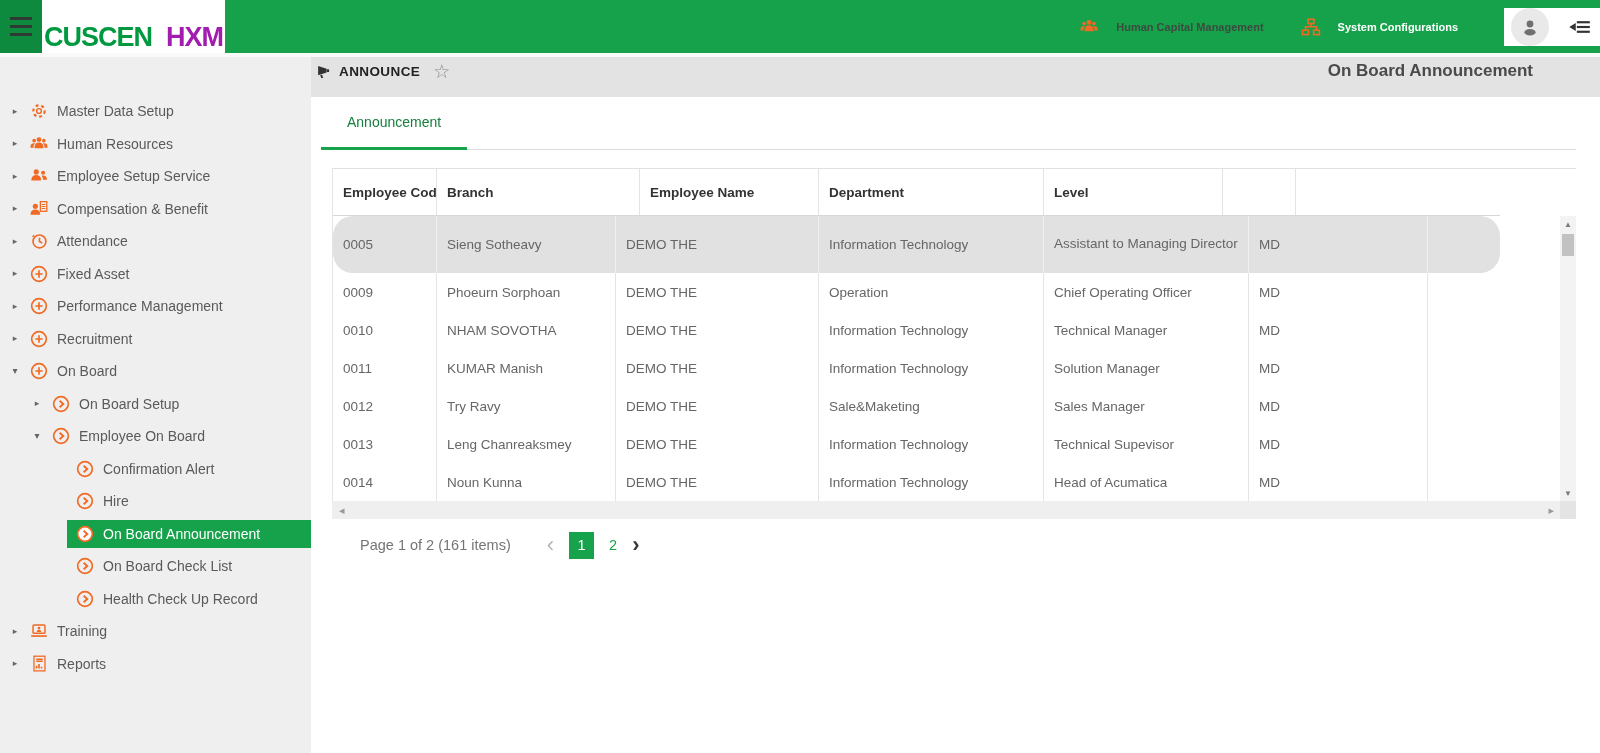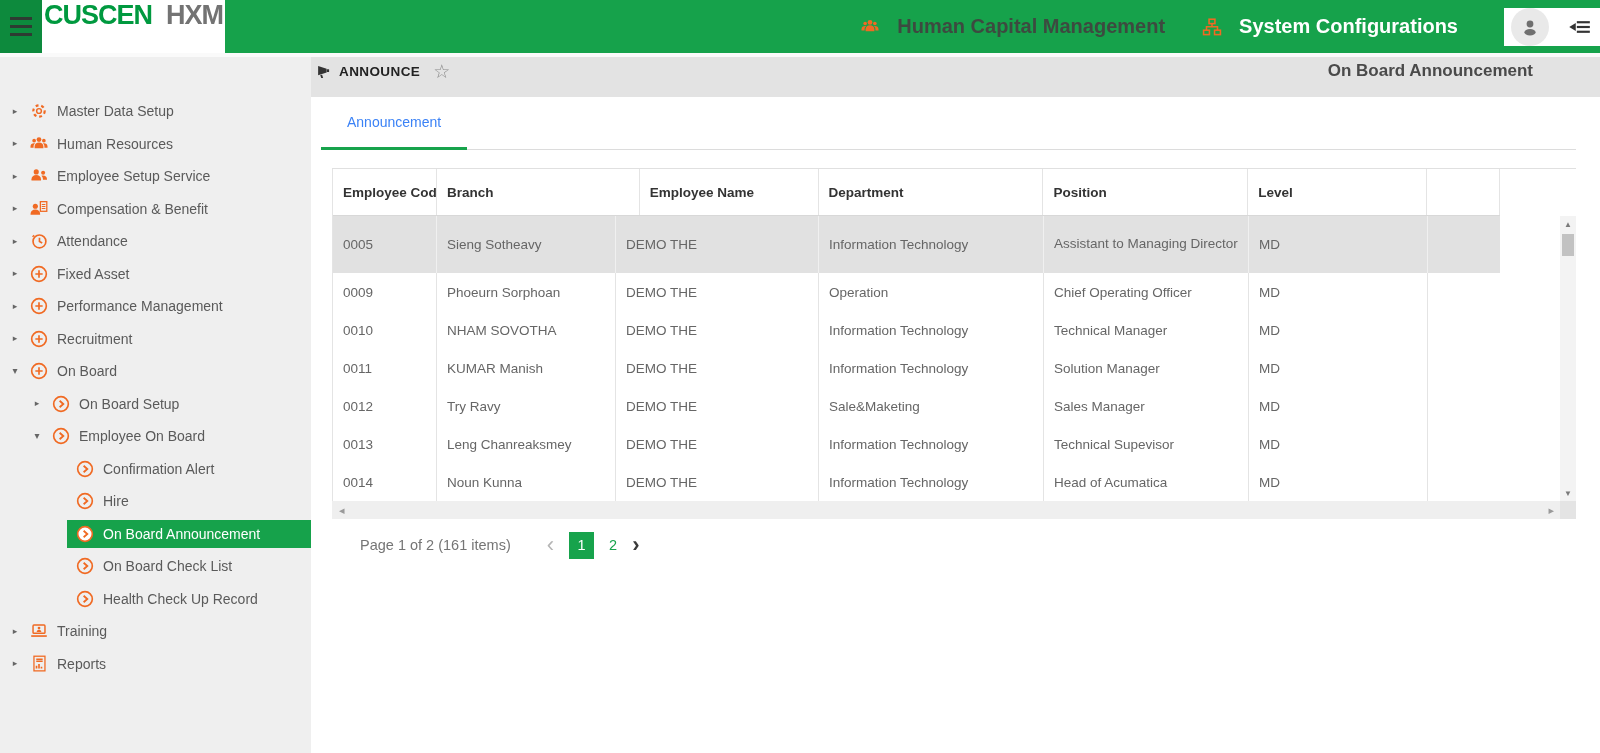--- a/index.html
+++ b/index.html
@@ -4,26 +4,26 @@
 <style>
   * { margin:0; padding:0; box-sizing:border-box; }
   html,body { width:1600px; height:753px; overflow:hidden; background:#fff;
     font-family:"Liberation Sans","DejaVu Sans",sans-serif; }
 
   
   .topbar { height:53px; background:#16a24b; display:flex; align-items:stretch; }
   .hamburger { width:42px; background:#0d8a3d; display:flex; flex-direction:column;
     justify-content:center; align-items:center; gap:5px; cursor:pointer; }
   .hamburger i { display:block; width:22px; height:3px; background:#2e3b32; }
-  .logobox { width:183px; background:#fff; display:flex; align-items:flex-start; justify-content:center;
+  .logobox { width:183px; background:#fff; display:flex; align-items:flex-end; justify-content:center;
     font-weight:bold; font-size:27px; letter-spacing:-1px; }
   .logobox .lg1 { color:#00993f; }
-  .logobox .lg2 { color:#737373; margin-left:14px; }
+  .logobox .lg2 { color:#a21caf; margin-left:14px; }
   .topnav { margin-left:auto; display:flex; align-items:center; }
-  .topnav-item { display:flex; align-items:center; gap:9px; font-size:20px; font-weight:bold; cursor:pointer; }
+  .topnav-item { display:flex; align-items:center; gap:9px; font-size:11px; font-weight:bold; cursor:pointer; }
   .topnav-item.hcm { color:#3d4a40; margin-right:36px; }
   .topnav-item.sysc { color:#ffffff; margin-right:46px; }
   .topwhite { width:96px; background:#fff; display:flex; align-items:center; }
   .avatar { width:38px; height:38px; border-radius:50%; background:#e9e9e9; margin-left:7px;
     display:flex; align-items:center; justify-content:center; cursor:pointer; }
   .collapse-btn { margin-left:17px; cursor:pointer; display:flex; }
 
   .topgap { height:4px; background:#fafafa; }
 
   
@@ -48,34 +48,34 @@
   
   .main { flex:1; display:flex; flex-direction:column; background:#fff; }
   .titlebar { height:40px; background:#e3e3e3; display:flex; align-items:center; padding:0 67px 12px 5px; }
   .crumb { display:flex; align-items:center; gap:6px; }
   .crumb-label { font-weight:bold; font-size:13.5px; color:#222; letter-spacing:.4px; }
   .fav-star { font-size:19px; color:#8a8a8a; margin-left:13px; cursor:pointer; line-height:1; }
   .page-title { margin-left:auto; font-weight:bold; font-size:17px; color:#4a4a4a; }
 
   .tabstrip { height:53px; display:flex; align-items:stretch; margin:0 24px 0 10px;
     border-bottom:1px solid #dcdcdc; }
-  .tab { display:flex; align-items:center; padding:0 26px; font-size:14px; color:#3b82f6;
+  .tab { display:flex; align-items:center; padding:0 26px; font-size:14px; color:#15803d;
     border-bottom:3px solid #17a34c; margin-bottom:-1px; cursor:pointer; }
 
   
   .gridwrap { position:relative; width:1244px; margin:18px 0 0 21px; border-top:1px solid #e0e0e0; }
   .tbl { width:1168px; border-left:1px solid #e4e4e4; }
   .trow { display:flex; }
   .cell { padding:0 10px; display:flex; align-items:center; border-right:1px solid #e4e4e4;
     overflow:hidden; white-space:nowrap; font-size:13.5px; color:#666; }
   .c0{width:104px;} .c1{width:179px;} .c2{width:203px;} .c3{width:225px;} .c4{width:205px;}
   .c5{width:179px;} .c6{width:73px;}
   .thead { height:47px; border-bottom:1px solid #d8d8d8; background:#fff; }
   .thead .cell { font-weight:bold; color:#333; padding-right:2px; }
-  .grow { height:38px; background:#fff; }
+  .grow { height:38px; background:#fff;border-radius:20px; }
   .grow.sel { height:57px; background:#e1e1e1; }
   .grow.sel .cell { border-right:1px solid #f0f0f0; }
   .cell.wrap { white-space:normal; line-height:1.25; }
 
   .vscroll { position:absolute; top:47px; right:0; width:16px; height:285px; background:#f3f3f3; }
   .vscroll .up { position:absolute; top:4px; left:0; width:16px; text-align:center;
     font-size:8px; color:#7a7a7a; cursor:pointer; }
   .vscroll .thumb { position:absolute; top:18px; left:2px; width:12px; height:22px;
     background:#c2c2c2; cursor:pointer; }
   .vscroll .down { position:absolute; bottom:3px; left:0; width:16px; text-align:center;
@@ -398,21 +398,20 @@
       </div>
     </div>
 
     <div class="gridwrap">
       <div class="tbl">
         <div class="trow thead">
           <div class="cell c0">Employee Cod</div>
           <div class="cell c2">Branch</div>
           <div class="cell c1">Employee Name</div>
           <div class="cell c3">Department</div>
-          <div class="cell c4">Position</div>
           <div class="cell c5">Level</div>
           <div class="cell c6"></div>
         </div>
 
         <div class="trow grow sel">
           <div class="cell c0">0005</div>
           <div class="cell c1">Sieng Sotheavy</div>
           <div class="cell c2">DEMO THE</div>
           <div class="cell c3">Information Technology</div>
           <div class="cell c4 wrap">Assistant to Managing Director</div>

